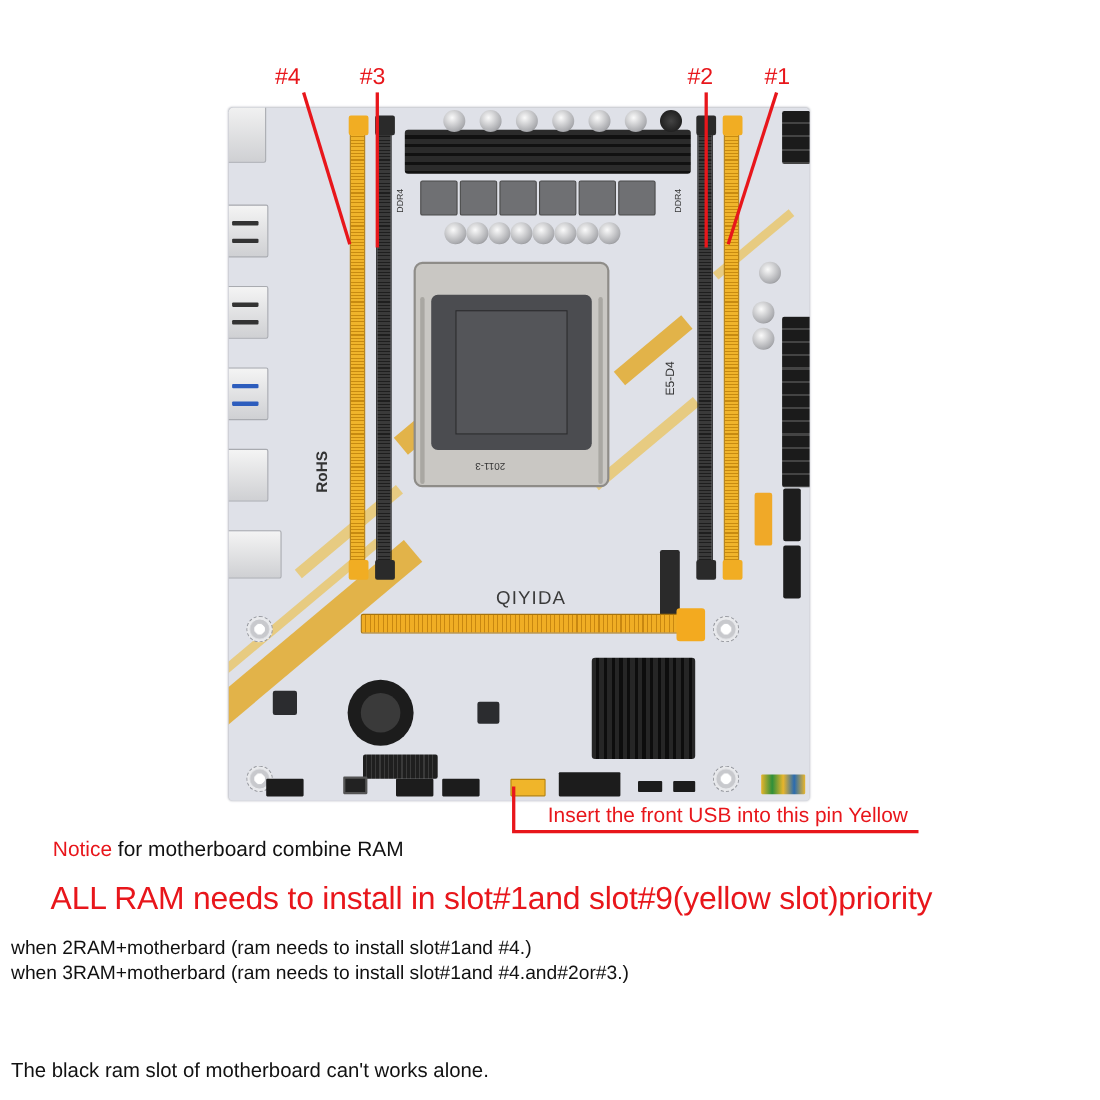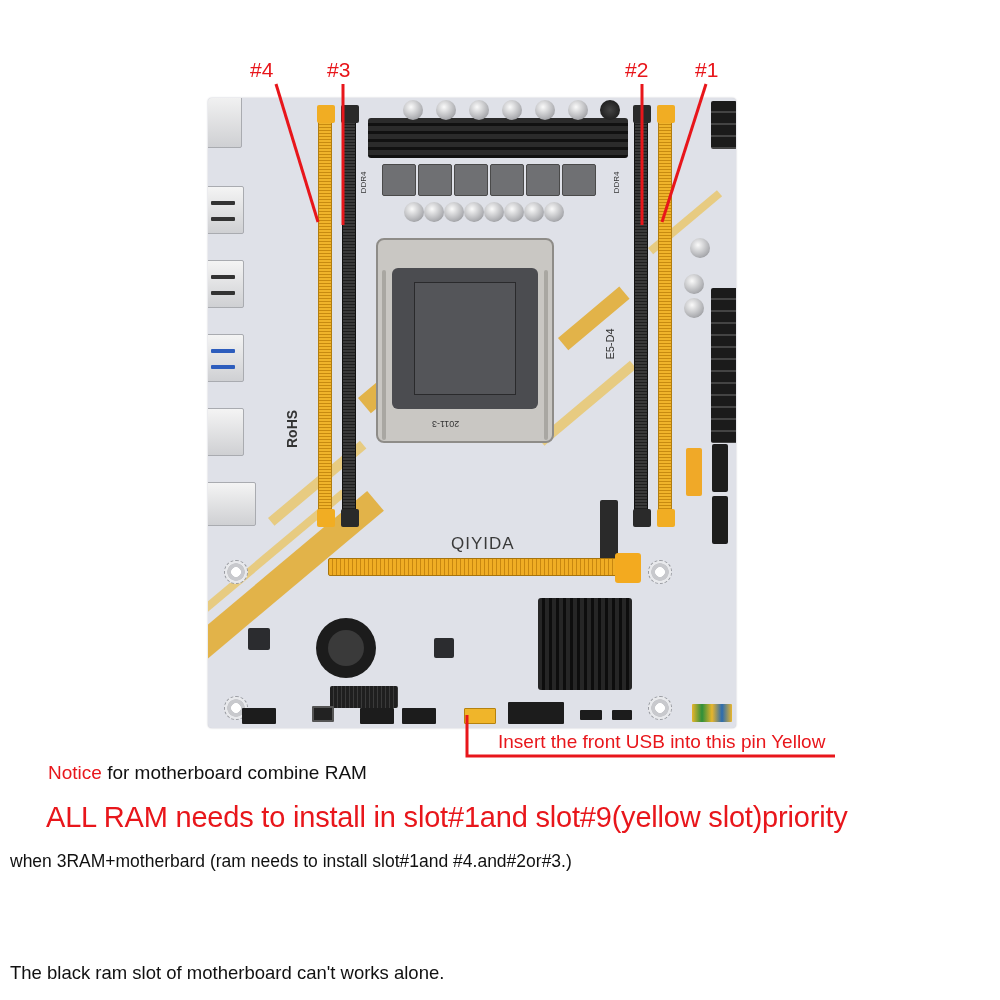--- a/index.html
+++ b/index.html
@@ -191,16 +191,17 @@
 
 <div class="usb-note">Insert the front USB into this pin Yellow</div>
 
 <div class="notice">
   <span class="red">Notice</span><span> for motherboard combine RAM</span>
 </div>
 
 <div class="priority">ALL RAM needs to install in slot#1and slot#9(yellow slot)priority</div>
 
 <div class="rules">
+  <div>when 2RAM+motherbard (ram needs to install slot#1and #4.)</div>
   <div>when 3RAM+motherbard (ram needs to install slot#1and #4.and#2or#3.)</div>
 </div>
 
 <div class="final">The black ram slot of motherboard can't works alone.</div>
 
 </body></html>

